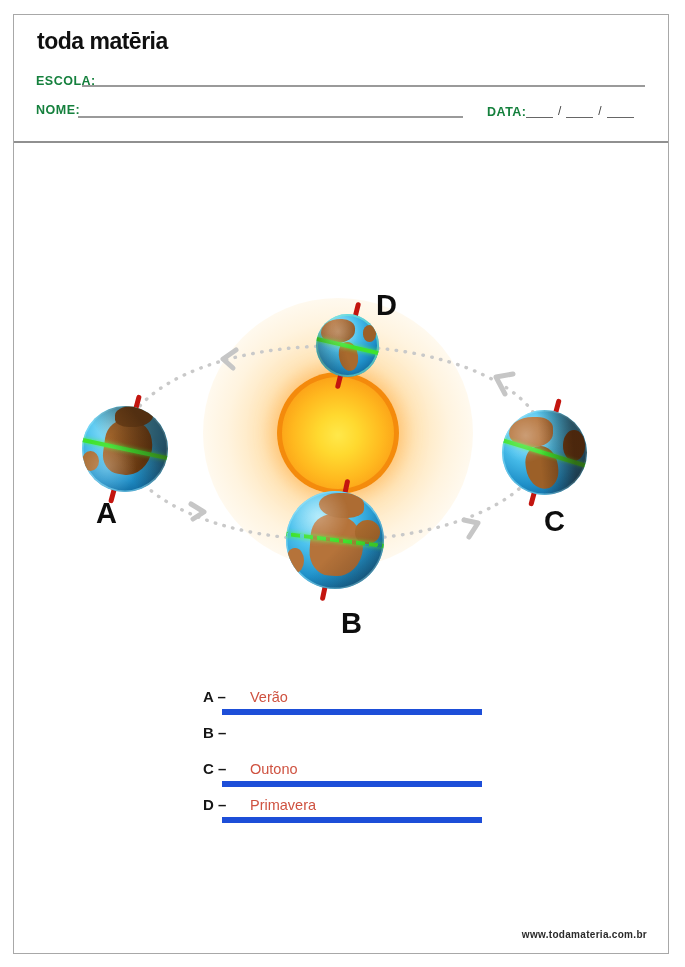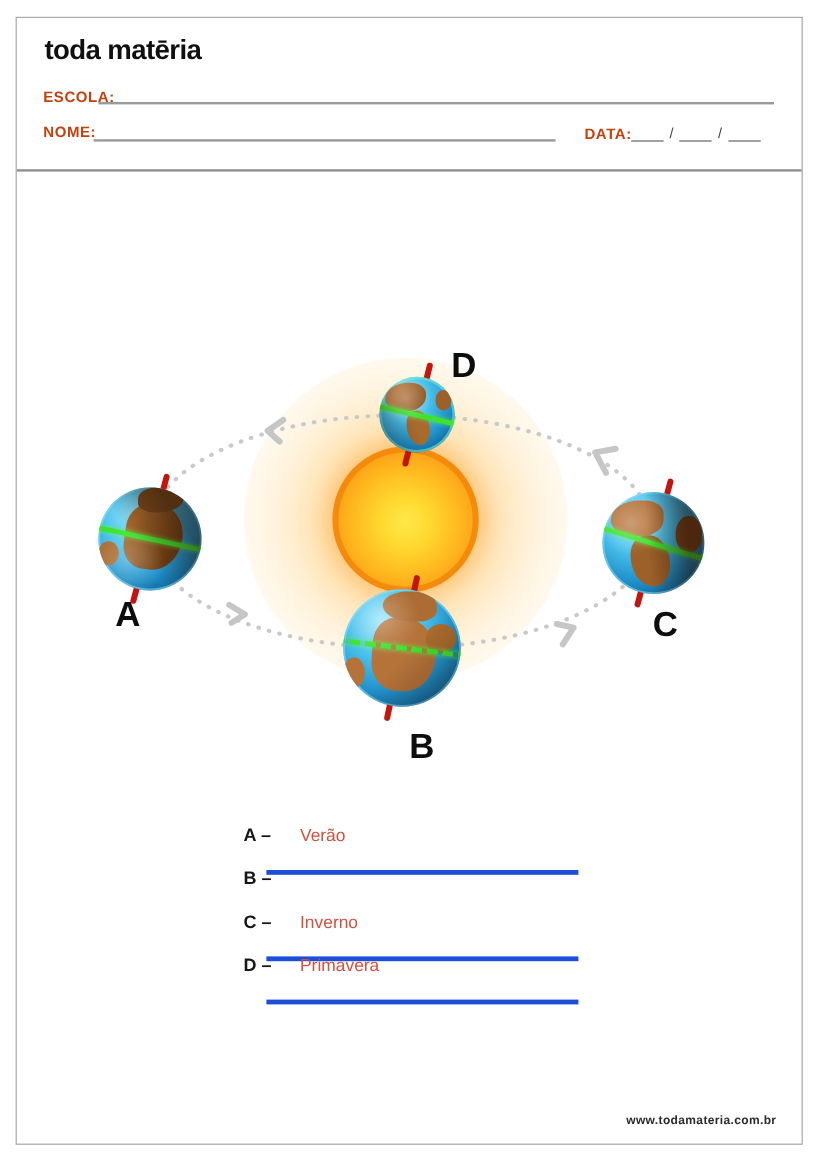--- a/index.html
+++ b/index.html
@@ -1,21 +1,21 @@
 <!DOCTYPE html>
 <html><head>
 <meta charset="utf-8">
 <style>
   html,body{margin:0;padding:0;background:#fff;}
   body{width:685px;height:967px;position:relative;font-family:"Liberation Sans",sans-serif;color:#1c1c1c;}
   .sheet{position:absolute;left:13px;top:14px;width:654px;height:938px;border:1.5px solid #a8a8a8;background:#fff;}
 
   
   .logo{position:absolute;left:23px;top:13px;font-size:23px;font-weight:800;letter-spacing:-0.5px;color:#101010;}
-  .hlabel{position:absolute;font-size:12.5px;font-weight:700;letter-spacing:0.5px;color:#c2410c;}
+  .hlabel{position:absolute;font-size:12.5px;font-weight:700;letter-spacing:0.5px;color:#15803d;}
   .hline{position:absolute;border-bottom:2px solid #9a9a9a;}
   .date-slots{position:absolute;left:512px;top:89px;display:flex;align-items:flex-end;gap:5px;height:14px;}
   .slot{display:inline-block;width:27px;height:13px;border-bottom:1.5px solid #666;}
   .sep{font-size:12px;color:#444;line-height:14px;}
   .divider{position:absolute;left:0;top:126px;width:100%;border-bottom:2.5px solid #909090;}
 
   
   .title{position:absolute;left:0;top:168px;width:100%;text-align:center;font-size:15.5px;font-weight:700;letter-spacing:0.2px;color:#141414;}
   .question{position:absolute;left:23px;top:206px;width:612px;font-size:13.6px;line-height:1.45;color:#1c1c1c;}
   .qnum{font-weight:700;}
@@ -74,21 +74,21 @@
 
   .letter{position:absolute;font-size:29px;font-weight:700;color:#0d0d0d;}
   .letter-a{left:82px;top:482px;}
   .letter-b{left:327px;top:592px;}
   .letter-c{left:530px;top:490px;}
   .letter-d{left:362px;top:274px;}
 
   
   .answer-row{position:absolute;left:189px;width:280px;height:24px;}
   .ans-label{position:absolute;left:0;top:0;font-size:15px;font-weight:700;color:#161616;}
-  .ans-linewrap{position:absolute;left:19px;top:0;width:260px;border-bottom:4px solid #1d4ed8;padding-bottom:19px;}
+  .ans-linewrap{position:absolute;left:19px;top:0;width:260px;border-bottom:6px solid #1d4ed8;padding-bottom:3px;}
   .ans-value{display:inline-block;padding-left:28px;font-size:14.5px;color:#cf5240;}
 
   .footer-url{position:absolute;right:21px;bottom:13px;font-size:10px;font-weight:700;letter-spacing:0.3px;color:#2a2a2a;}
 </style>
 </head>
 <body>
 
 <div class="sheet">
 
   <div class="logo">toda matēria</div>
@@ -177,21 +177,21 @@
     <div class="ans-linewrap">
       <span class="ans-value">Verão</span>
     </div>
   </div>
   <div class="answer-row" style="top:709px;">
     <span class="ans-label">B –</span>
   </div>
   <div class="answer-row" style="top:745px;">
     <span class="ans-label">C –</span>
     <div class="ans-linewrap">
-      <span class="ans-value">Inverno</span>
+      <span class="ans-value">Outono</span>
     </div>
   </div>
   <div class="answer-row" style="top:781px;">
     <span class="ans-label">D –</span>
     <div class="ans-linewrap">
       <span class="ans-value">Primavera</span>
     </div>
   </div>
 
   <div class="footer-url">www.todamateria.com.br</div>

